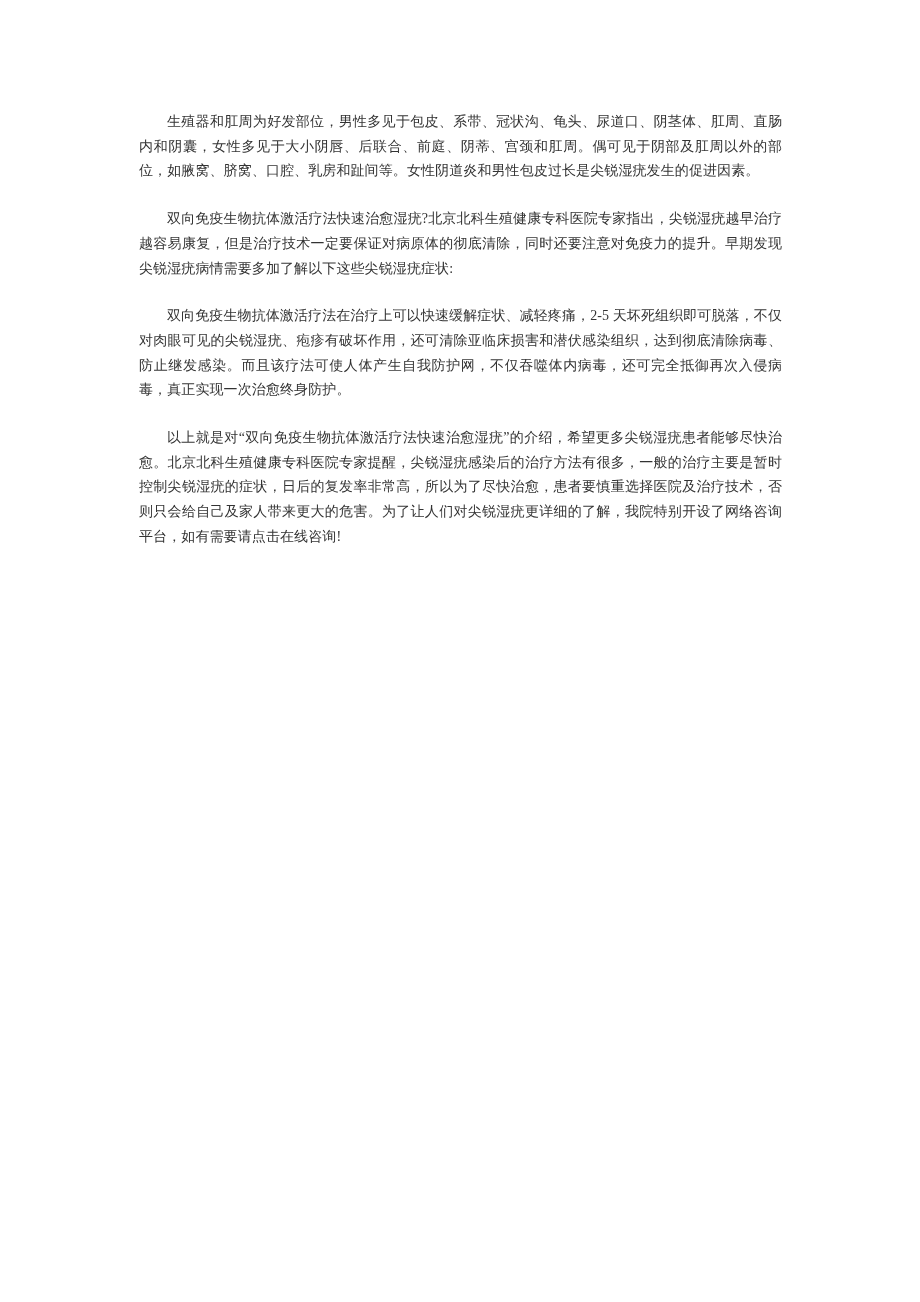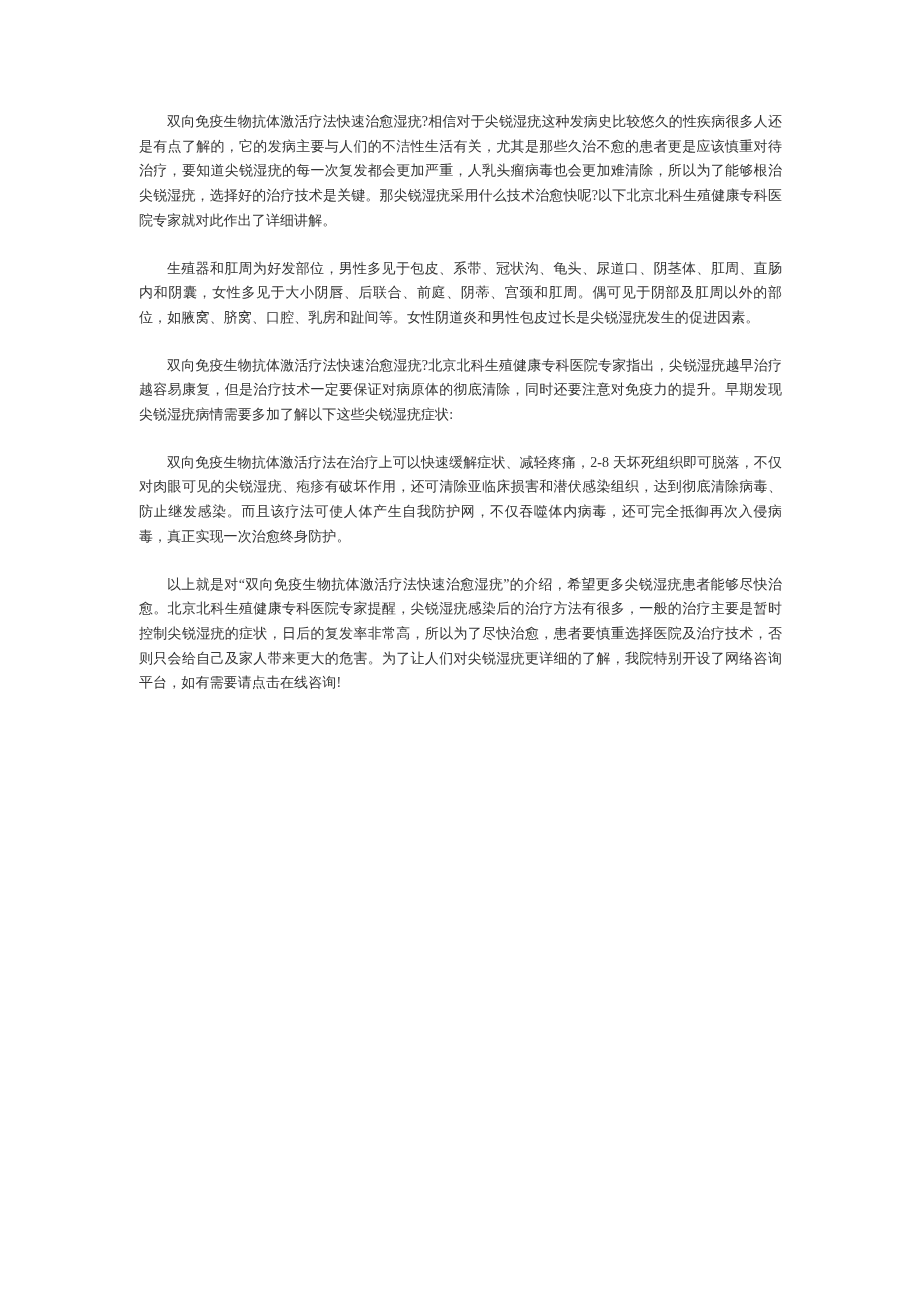--- a/index.html
+++ b/index.html
@@ -40,19 +40,18 @@
   }
   .article p:last-child {
     margin-bottom: 12px;
   }
 </style>
 </head>
 <body>
 
 <div class="page">
   <div class="article">
-    <p>双向免疫生物抗体激活疗法快速治愈湿疣?相信对于尖锐湿疣这种发病史比较悠久的性疾病很多人还是有点了解的，它的发病主要与人们的不洁性生活有关，尤其是那些久治不愈的患者更是应该慎重对待治疗，要知道尖锐湿疣的每一次复发都会更加严重，人乳头瘤病毒也会更加难清除，所以为了能够根治尖锐湿疣，选择好的治疗技术是关键。那尖锐湿疣采用什么技术治愈快呢?以下北京北科生殖健康专科医院专家就对此作出了详细讲解。</p>
     <p>生殖器和肛周为好发部位，男性多见于包皮、系带、冠状沟、龟头、尿道口、阴茎体、肛周、直肠内和阴囊，女性多见于大小阴唇、后联合、前庭、阴蒂、宫颈和肛周。偶可见于阴部及肛周以外的部位，如腋窝、脐窝、口腔、乳房和趾间等。女性阴道炎和男性包皮过长是尖锐湿疣发生的促进因素。</p>
     <p>双向免疫生物抗体激活疗法快速治愈湿疣?北京北科生殖健康专科医院专家指出，尖锐湿疣越早治疗越容易康复，但是治疗技术一定要保证对病原体的彻底清除，同时还要注意对免疫力的提升。早期发现尖锐湿疣病情需要多加了解以下这些尖锐湿疣症状:</p>
-    <p>双向免疫生物抗体激活疗法在治疗上可以快速缓解症状、减轻疼痛，2-8 天坏死组织即可脱落，不仅对肉眼可见的尖锐湿疣、疱疹有破坏作用，还可清除亚临床损害和潜伏感染组织，达到彻底清除病毒、防止继发感染。而且该疗法可使人体产生自我防护网，不仅吞噬体内病毒，还可完全抵御再次入侵病毒，真正实现一次治愈终身防护。</p>
+    <p>双向免疫生物抗体激活疗法在治疗上可以快速缓解症状、减轻疼痛，2-5 天坏死组织即可脱落，不仅对肉眼可见的尖锐湿疣、疱疹有破坏作用，还可清除亚临床损害和潜伏感染组织，达到彻底清除病毒、防止继发感染。而且该疗法可使人体产生自我防护网，不仅吞噬体内病毒，还可完全抵御再次入侵病毒，真正实现一次治愈终身防护。</p>
     <p>以上就是对“双向免疫生物抗体激活疗法快速治愈湿疣”的介绍，希望更多尖锐湿疣患者能够尽快治愈。北京北科生殖健康专科医院专家提醒，尖锐湿疣感染后的治疗方法有很多，一般的治疗主要是暂时控制尖锐湿疣的症状，日后的复发率非常高，所以为了尽快治愈，患者要慎重选择医院及治疗技术，否则只会给自己及家人带来更大的危害。为了让人们对尖锐湿疣更详细的了解，我院特别开设了网络咨询平台，如有需要请点击在线咨询!</p>
   </div>
 </div>
 
 </body></html>

